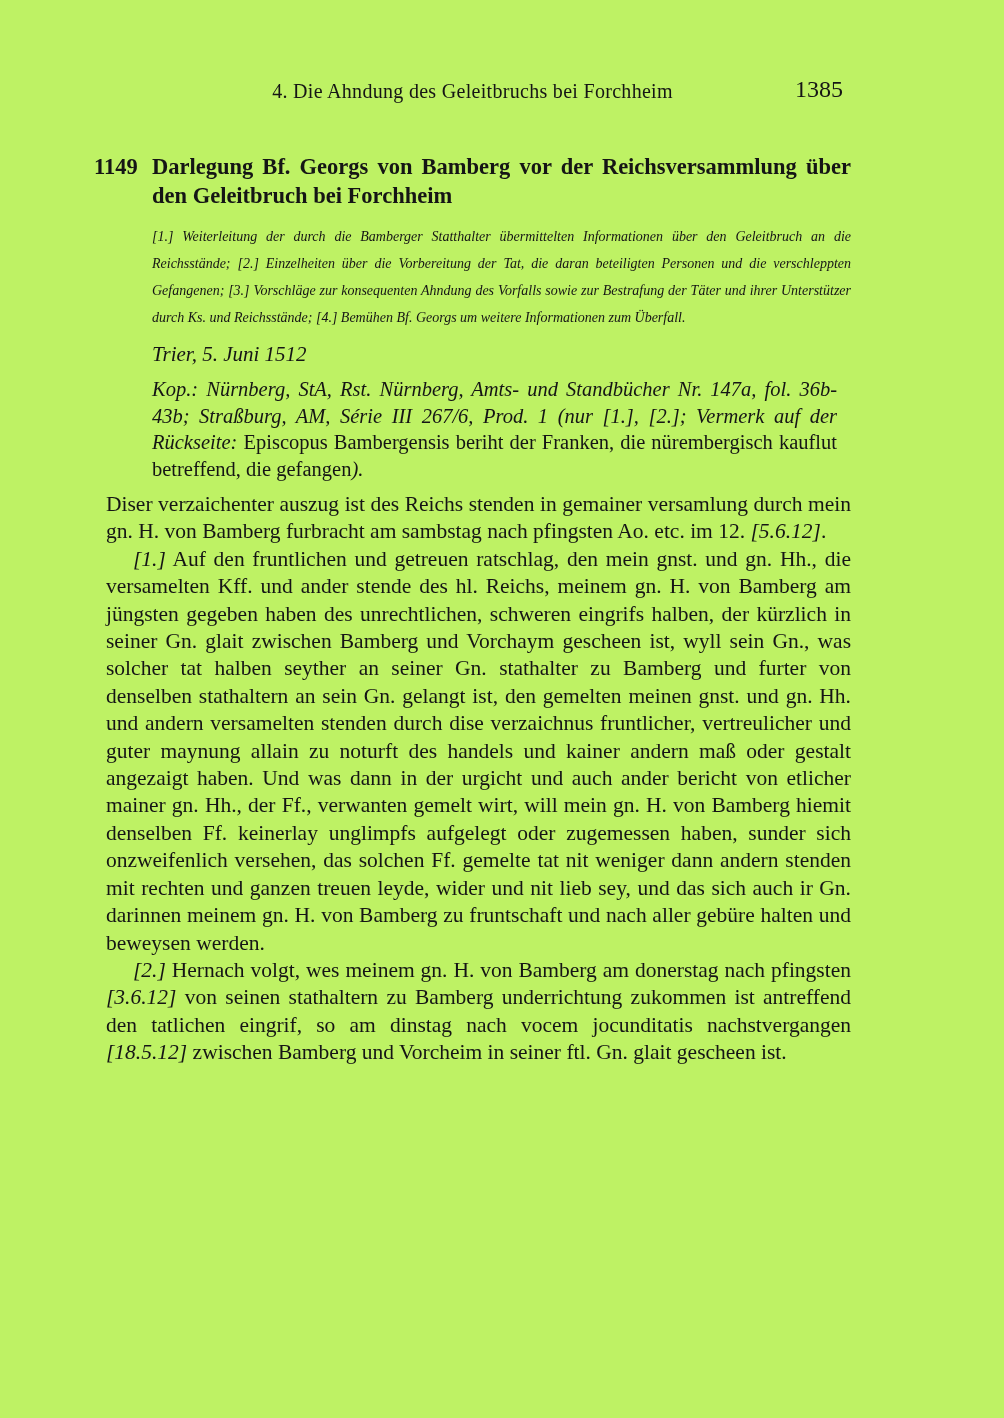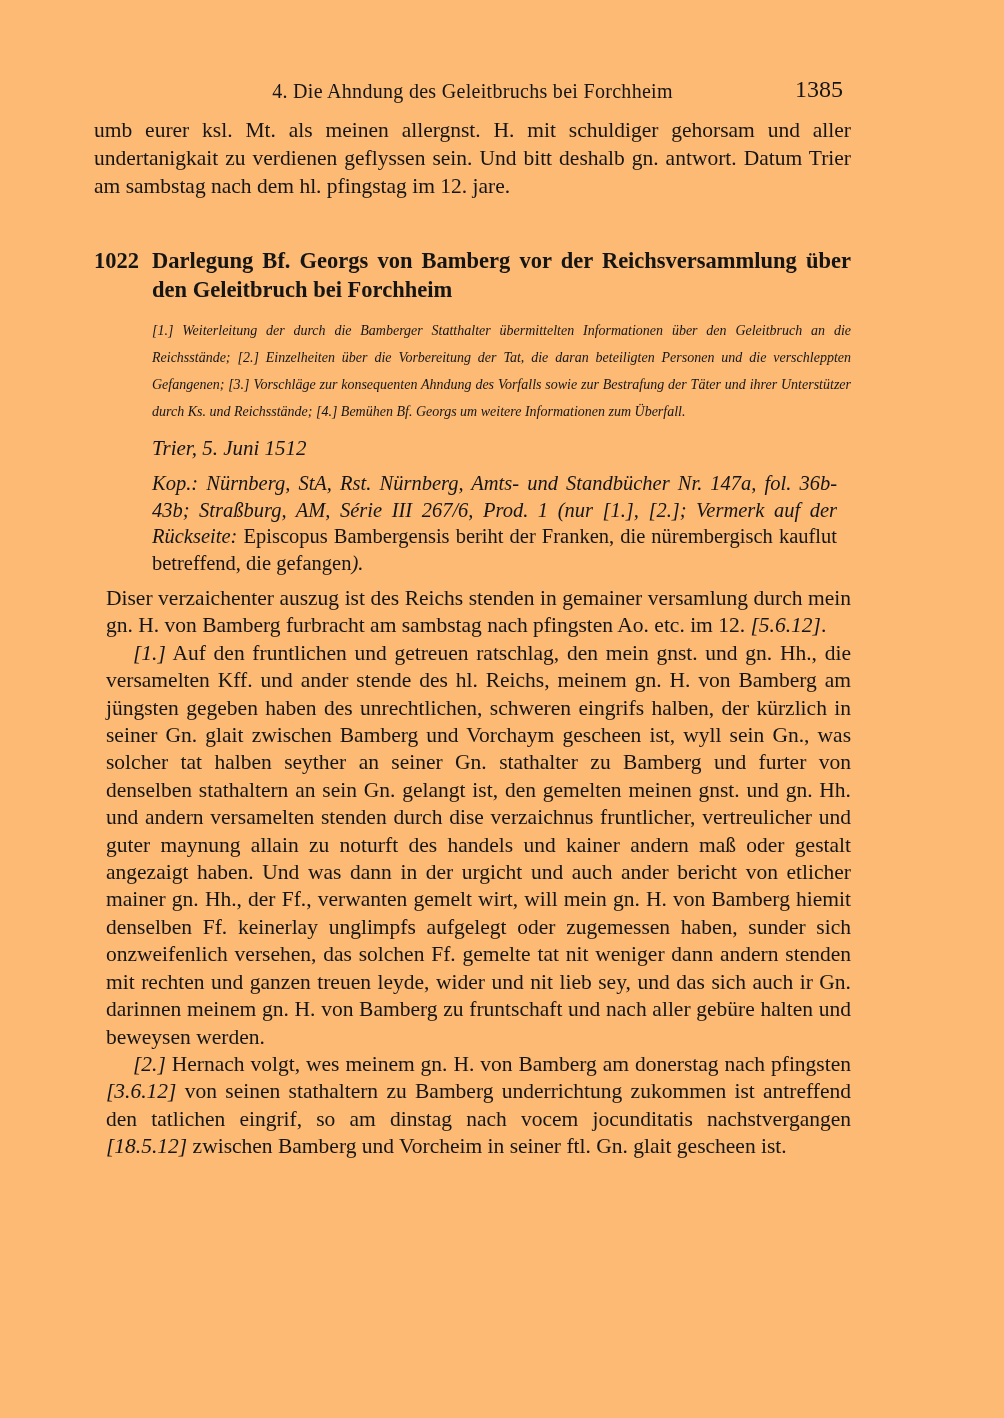--- a/index.html
+++ b/index.html
@@ -5,21 +5,21 @@
 <style>
   html, body {
     margin: 0;
     padding: 0;
     background: #ffffff;
   }
   .page {
     position: relative;
     width: 1004px;
     height: 1418px;
-    background: #fdba74;
+    background: #bef264;
     color: #151515;
     font-family: "Liberation Serif", "DejaVu Serif", serif;
     overflow: hidden;
   }
   .content {
     position: absolute;
     left: 94px;
     top: 78px;
     width: 757px;
   }
@@ -114,24 +114,23 @@
 <body>
 
 <div class="page">
   <div class="content">
 
     <header class="running-head">
       <span class="rh-title">4. Die Ahndung des Geleitbruchs bei Forchheim</span>
       <span class="rh-page">1385</span>
     </header>
 
-    <p class="opening">umb eurer ksl. Mt. als meinen allergnst. H. mit schuldiger gehorsam und aller undertanigkait zu verdienen geflyssen sein. Und bitt deshalb gn. antwort. Datum Trier am sambstag nach dem hl. pfingstag im 12. jare.</p>
 
     <div class="entry-head">
-      <span class="entry-num">1022</span>
+      <span class="entry-num">1149</span>
       <h2 class="entry-title">Darlegung Bf. Georgs von Bamberg vor der Reichsversammlung über den Geleitbruch bei Forchheim</h2>
     </div>
 
     <div class="indent-block">
       <p class="summary">[1.] Weiterleitung der durch die Bamberger Statthalter übermittelten Informationen über den Geleitbruch an die Reichsstände; [2.] Einzelheiten über die Vorbereitung der Tat, die daran beteiligten Personen und die verschleppten Gefangenen; [3.] Vorschläge zur konsequenten Ahndung des Vorfalls sowie zur Bestrafung der Täter und ihrer Unterstützer durch Ks. und Reichsstände; [4.] Bemühen Bf. Georgs um weitere Informationen zum Überfall.</p>
       <p class="dateline">Trier, 5. Juni 1512</p>
       <p class="source-note"><span class="it">Kop.: Nürnberg, StA, Rst. Nürnberg, Amts- und Standbücher Nr. 147a, fol. 36b-43b; Straßburg, AM, Série III 267/6, Prod. 1 (nur [1.], [2.]; Vermerk auf der Rückseite: </span><span class="rm">Episcopus Bambergensis beriht der Franken, die nürembergisch kauflut betreffend, die gefangen</span><span class="it">).</span></p>
     </div>
 
     <div class="body-block">

